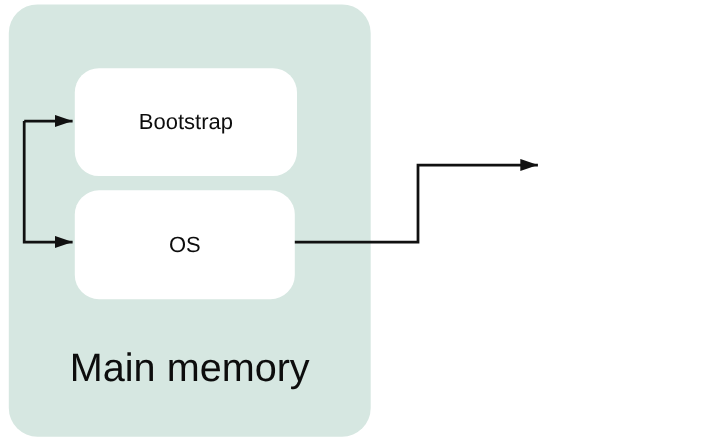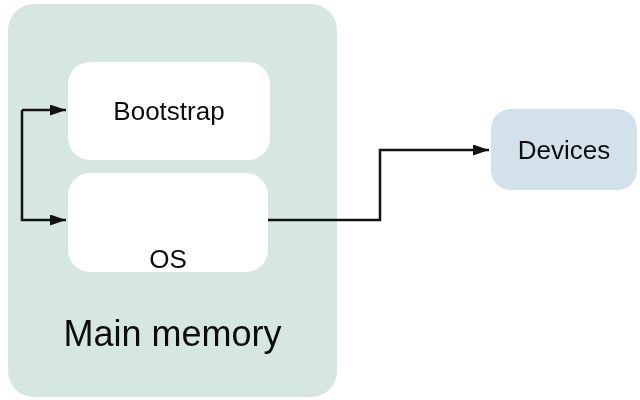--- a/index.html
+++ b/index.html
@@ -15,21 +15,21 @@
     overflow: hidden;
     font-family: "Liberation Sans", "DejaVu Sans", sans-serif;
   }
   .node {
     position: absolute;
     box-sizing: border-box;
     display: flex;
     align-items: center;
     justify-content: center;
     color: #0d0d0d;
-    font-size: 26px;
+    font-size: 20px;
     line-height: 1;
   }
   .container-node {
     left: 8px;
     top: 4px;
     width: 329px;
     height: 393px;
     border-radius: 26px;
   }
   .bootstrap-node {
@@ -76,27 +76,24 @@
 <body>
 
 <div class="stage">
 
   <div class="node container-node" style="background: rgb(214, 231, 225);"></div>
 
   <div class="node bootstrap-node" style="background: rgb(255, 255, 255);">
     <span>Bootstrap</span>
   </div>
 
-  <div class="node os-node" style="background: rgb(255, 255, 255); align-items: flex-end;">
+  <div class="node os-node" style="background: rgb(255, 255, 255);">
     <span>OS</span>
   </div>
 
-  <div class="node devices-node" style="background: rgb(210, 225, 234);">
-    <span>Devices</span>
-  </div>
 
   <div class="container-label">Main memory</div>
 
   <svg class="arrow-layer" viewBox="0 0 640 400">
     <defs>
       <marker id="arrowhead" markerWidth="17" markerHeight="12" refX="16" refY="5.5" orient="auto" markerUnits="userSpaceOnUse">
         <path d="M0,0 L16,5.5 L0,11 Z" fill="#111111"></path>
       </marker>
     </defs>
 

